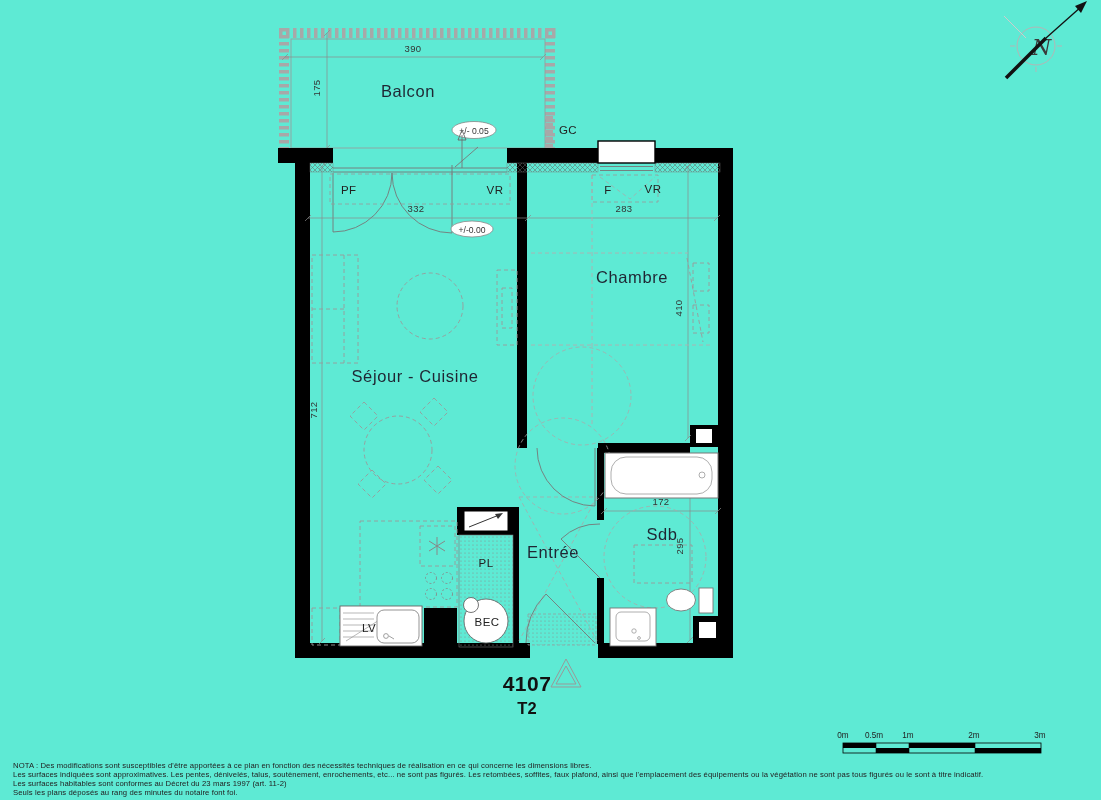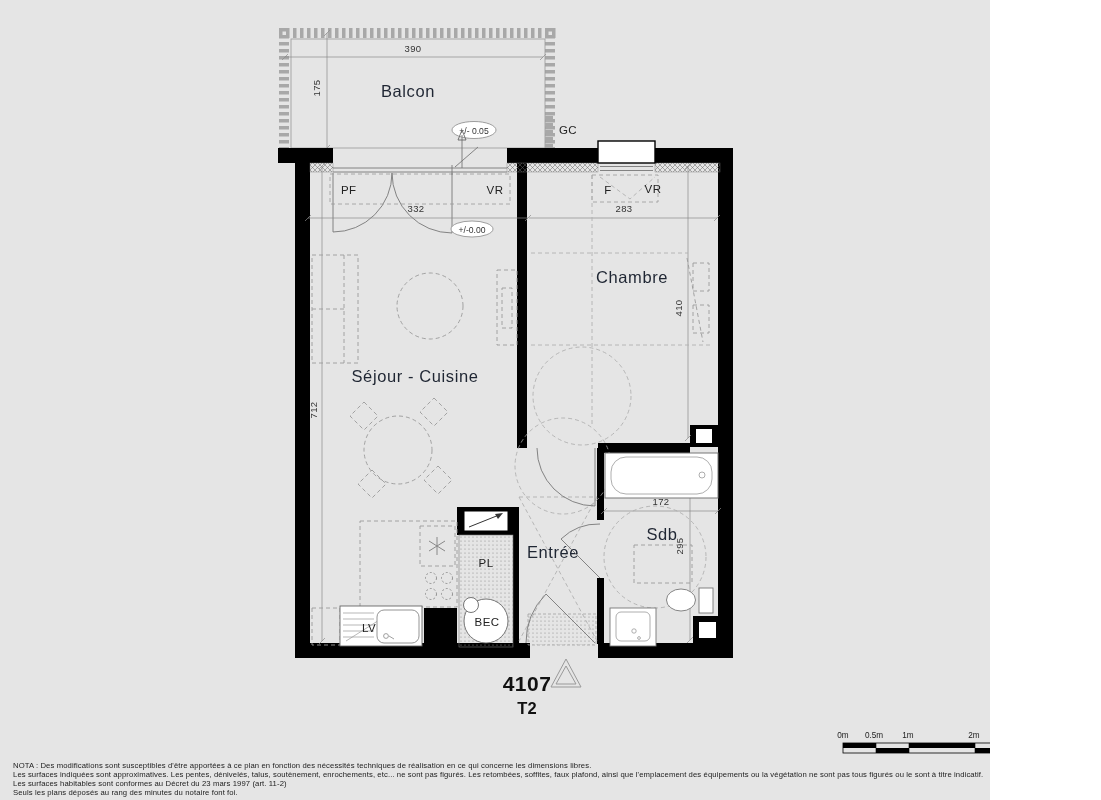--- a/index.html
+++ b/index.html
@@ -1,16 +1,16 @@
 <!DOCTYPE html>
 <html><head>
 <meta charset="utf-8">
 <style>
   html,body{margin:0;padding:0;background:#fff;}
-  #stage{position:relative;width:990px;height:800px;background:#e5e5e5;overflow:hidden;
+  #stage{position:relative;width:1101px;height:800px;background:#5eead4;overflow:hidden;
          font-family:"Liberation Sans",sans-serif;}
   svg{position:absolute;left:0;top:0;}
   text{fill:#222;}
   .room-label{fill:#1f2633;font-size:16.5px;letter-spacing:.6px;}
   .small-label{fill:#222;font-size:11.5px;letter-spacing:.4px;}
   .dim{fill:#333;font-size:9.5px;letter-spacing:.3px;}
   .level{fill:#333;font-size:8.6px;}
   .unit-num{fill:#111;font-size:21px;font-weight:bold;letter-spacing:.5px;}
   .unit-type{fill:#111;font-size:16.5px;font-weight:bold;}
   .scale-label{fill:#222;font-size:8.2px;}

